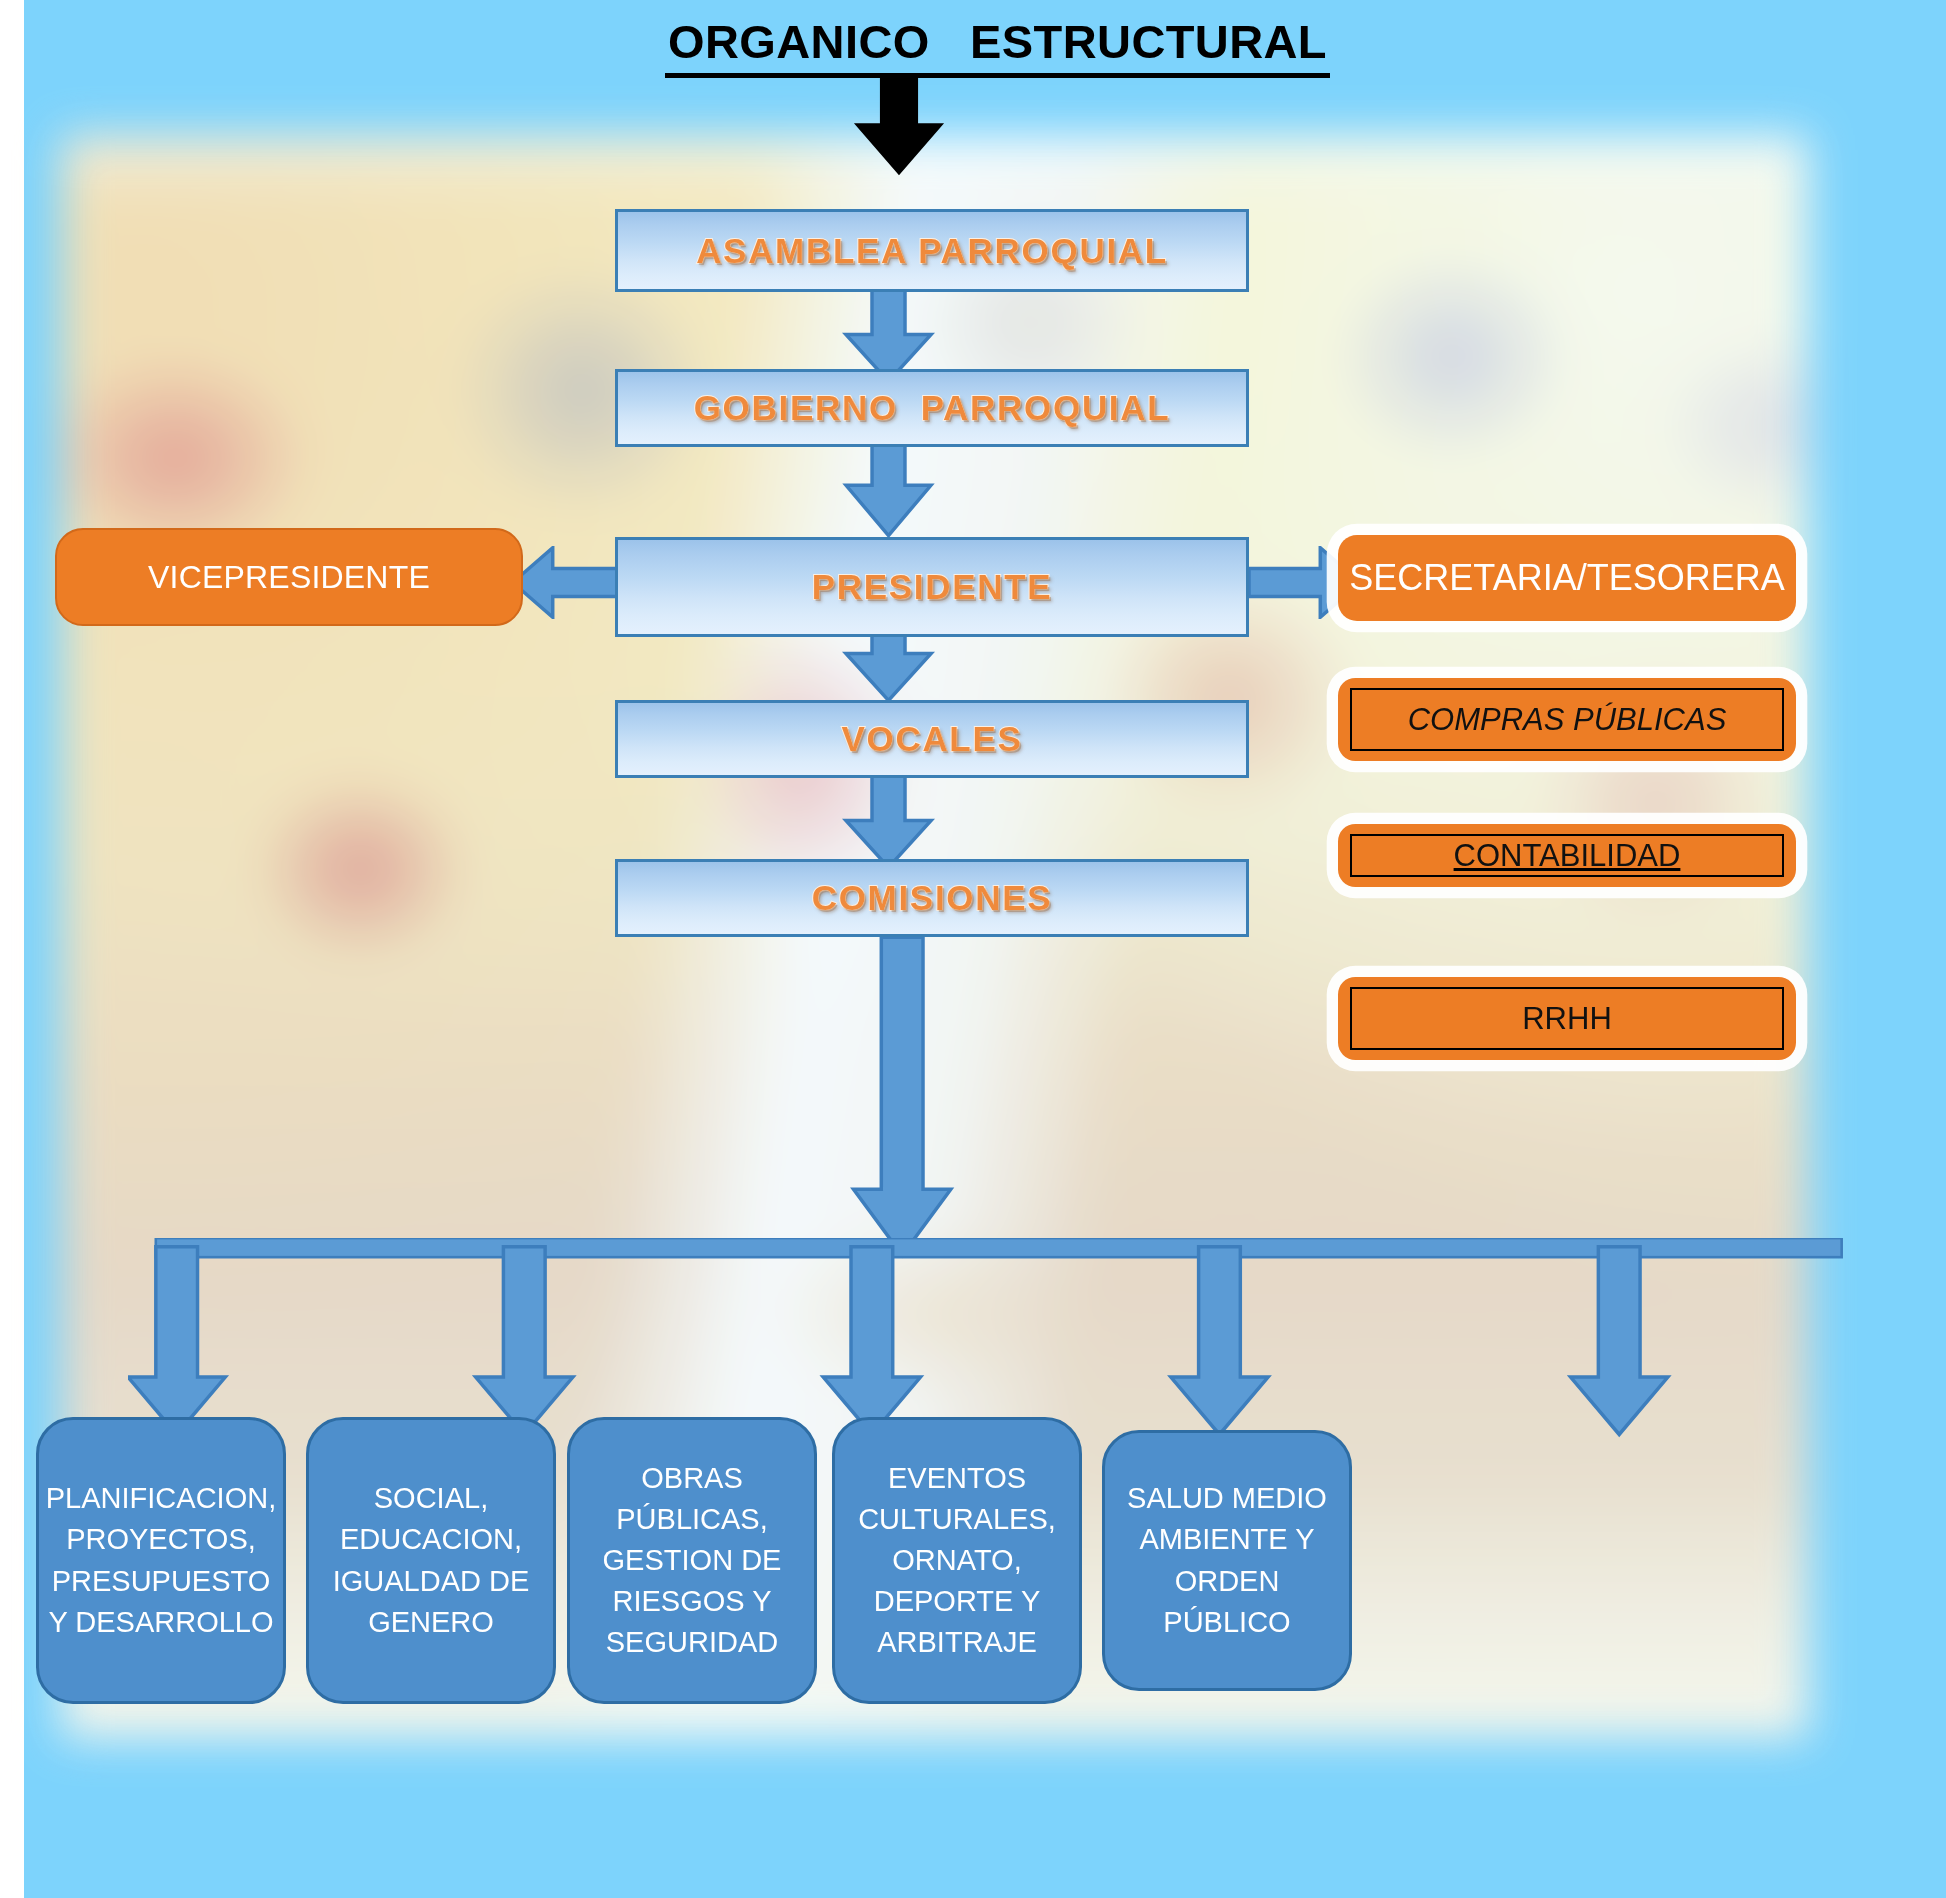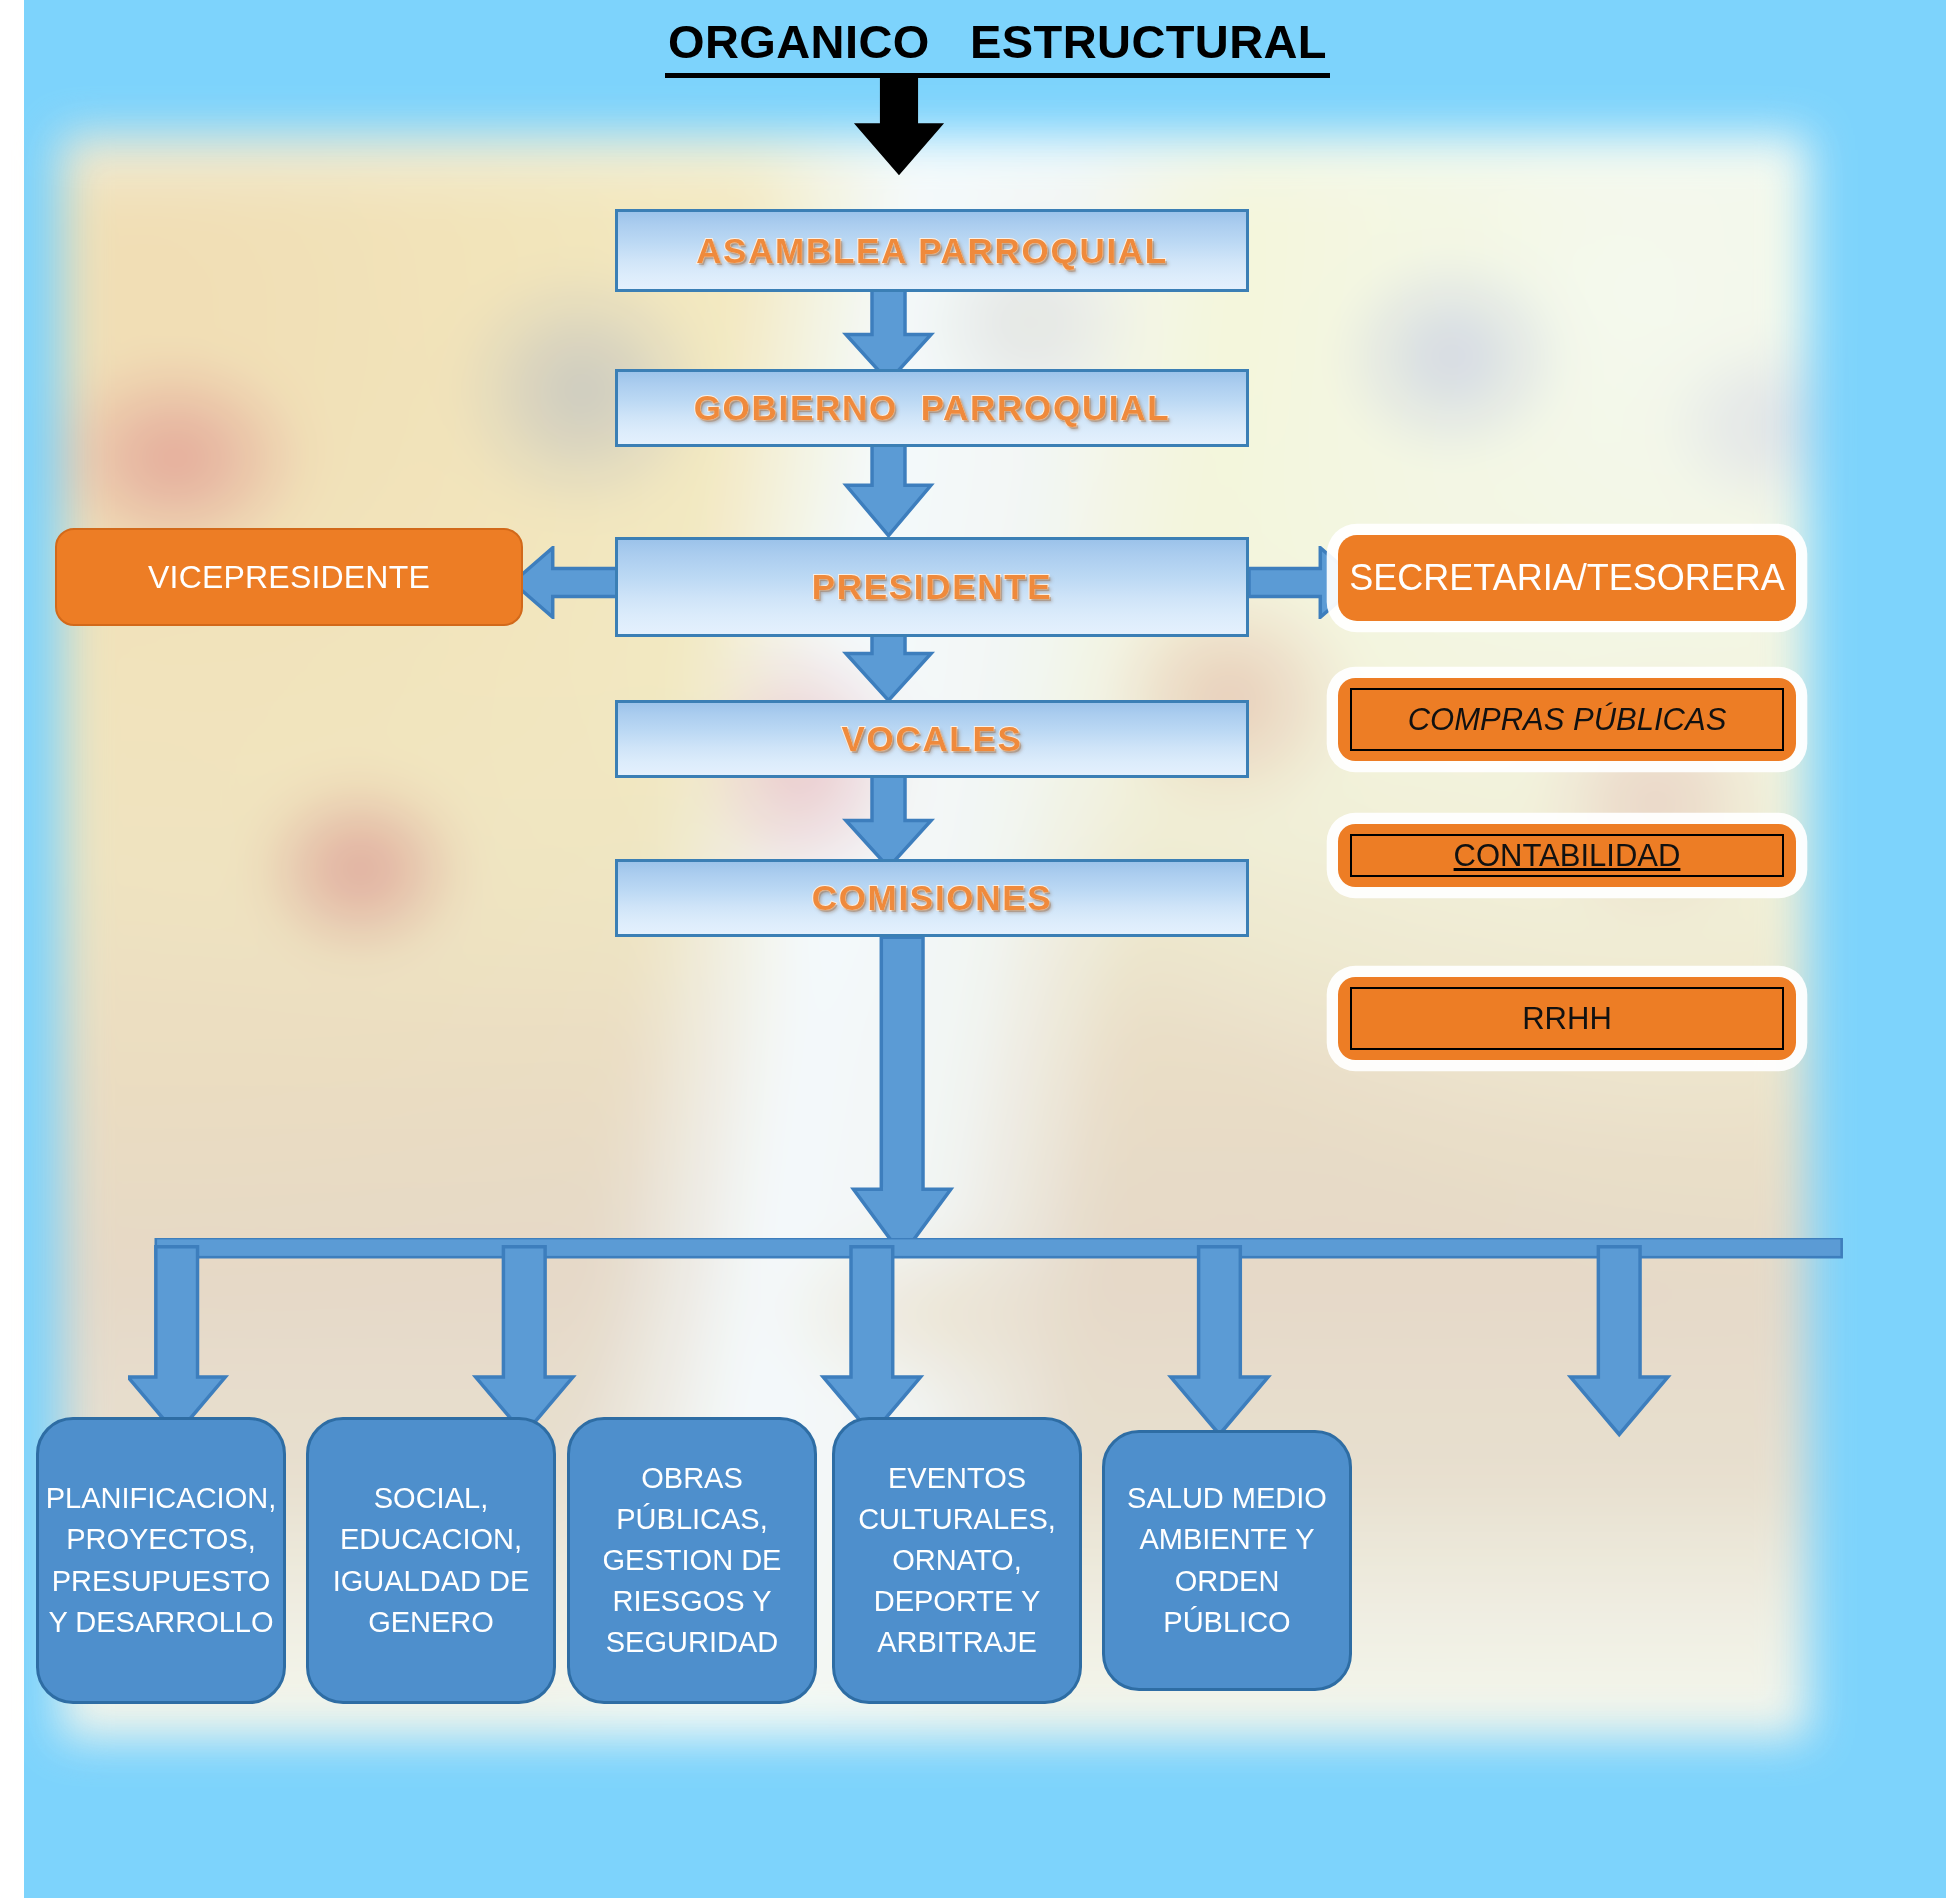--- a/index.html
+++ b/index.html
@@ -135,21 +135,21 @@
     text-shadow:
        0 0 0.9px #ffffff,
        1.7px 1.7px 0 rgba(150,90,40,.30),
        2.6px 2.6px 3.5px rgba(120,70,30,.35);
     white-space: pre;
   }
 
   
   .orange-soft {
     background: #ed7d25;
-    border-radius: 19px;
+    border-radius: 28px;
     border: 2.6px solid #d2691a;
     display: flex;
     align-items: center;
     justify-content: center;
     color: #ffffff;
     font-size: 32px;
     letter-spacing: 0.2px;
   }
   .orange-glow {
     background: #ed7d25;

